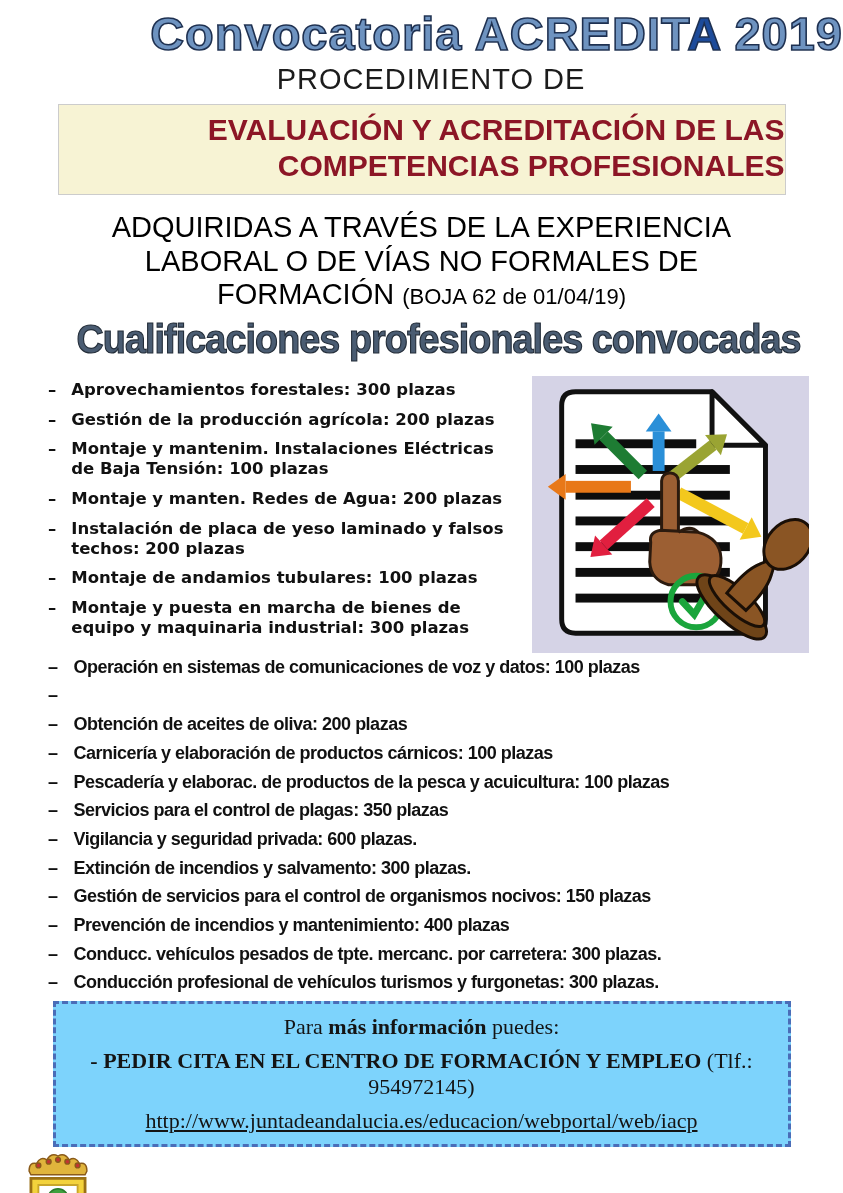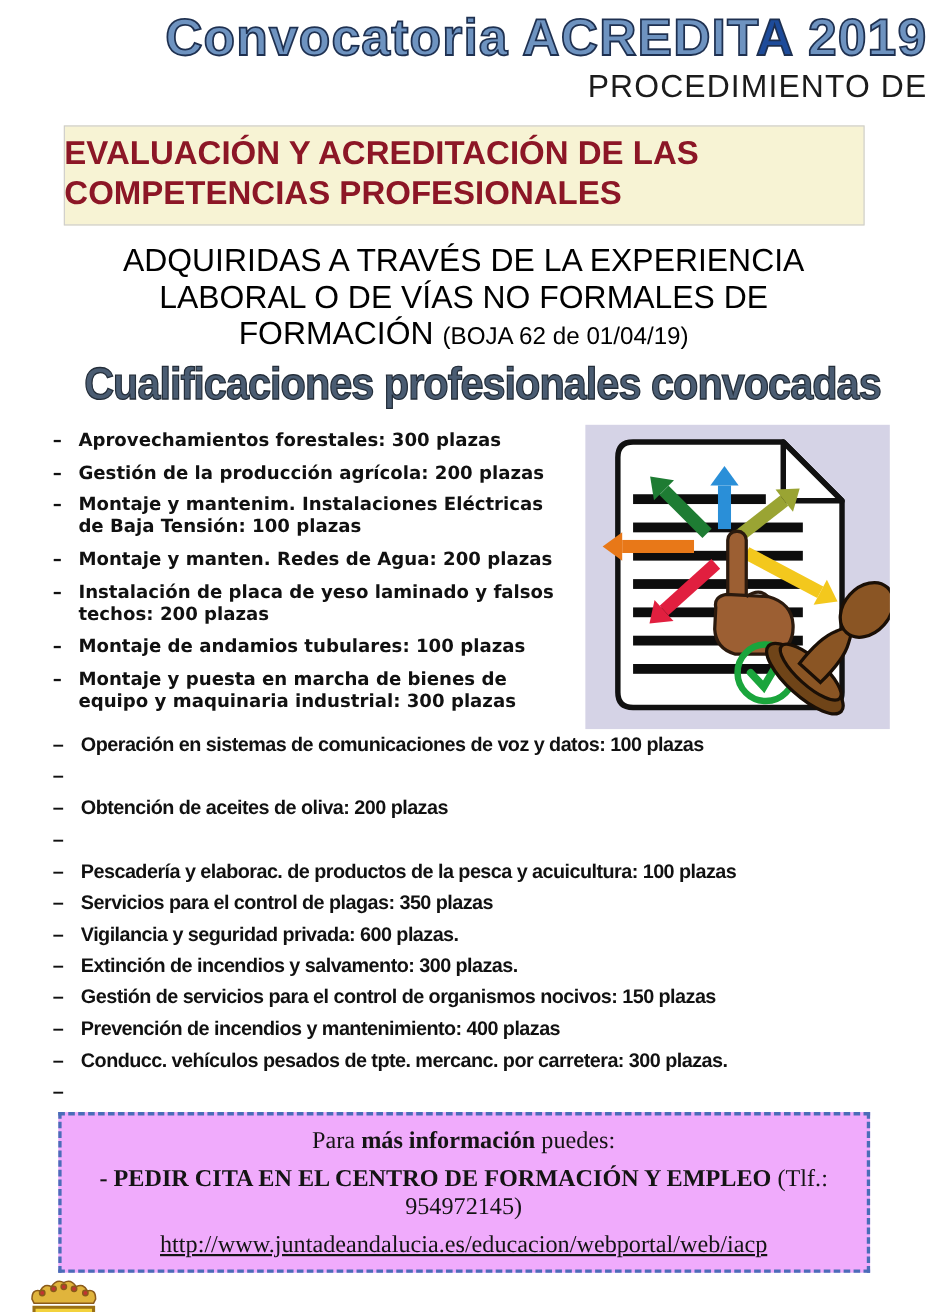--- a/index.html
+++ b/index.html
@@ -5,24 +5,24 @@
   html,body{margin:0;padding:0;}
   body{
     width:843px;height:1193px;background:#ffffff;overflow:hidden;
     font-family:"Liberation Sans",sans-serif;color:#1a1a1a;position:relative;
   }
   .title{
     text-align:right;margin-top:8px;font-size:47px;font-weight:bold;letter-spacing:1px;
     color:#6e93c0;-webkit-text-stroke:1.6px #1e3050;line-height:1.1;
   }
   .title .dark{color:#1d4b9a;}
-  .subtitle{text-align:right;font-size:29px;letter-spacing:1px;margin-top:3px;color:#1c1c1c;padding-left:19px;}
+  .subtitle{text-align:center;font-size:29px;letter-spacing:1px;margin-top:3px;color:#1c1c1c;padding-left:19px;}
   .highlight-box{
-    width:726px;margin:18px auto 3px;background:#f7f3d4;border:1px solid #cccccc;
-    text-align:left;padding:7px 0 9px;
+    width:726px;margin:8px auto 3px;background:#f7f3d4;border:1px solid #cccccc;
+    text-align:right;padding:7px 0 9px;
   }
   .highlight-box .hl-line{font-size:30px;font-weight:bold;color:#8c1626;line-height:1.22;}
   .acquired{width:672px;margin:16px auto 0;text-align:center;font-size:29px;line-height:1.16;color:#000000;}
   .acquired .boja{font-size:22px;white-space:nowrap;}
   .section-heading{text-align:right;margin:4px 11px 2px;height:50px;}
   .section-heading span{
     display:inline-block;font-size:41px;font-weight:bold;color:#4a5c72;
     -webkit-text-stroke:1.2px #242e3a;transform:scaleX(0.92);transform-origin:center;
     letter-spacing:-1px;white-space:nowrap;
   }
@@ -33,21 +33,21 @@
     font-size:16.5px;line-height:1.2;margin-bottom:10px;color:#111;
   }
   .item .dash,.fitem .dash{flex:0 0 auto;}
   .illustration{flex:0 0 277px;height:277px;}
   .list-full{padding:4px 34px 0 48px;}
   .fitem{
     display:flex;gap:16px;font-weight:bold;font-size:18px;letter-spacing:-0.5px;
     line-height:1.15;margin-bottom:8px;color:#111;
   }
   .info-box{
-    width:700px;margin:5px auto 0;border:3px dashed #4a6db8;background:#f0abfc;
+    width:700px;margin:5px auto 0;border:3px dashed #4a6db8;background:#7dd3fc;
     text-align:center;padding:6px 16px 8px;font-family:"Liberation Serif",serif;color:#141414;
   }
   .info-box .l1{font-size:22px;margin:4px 0 8px;}
   .info-box .l2{font-size:22px;margin:8px 0;}
   .info-box .l3{font-size:21px;margin:10px 0 2px;}
   .info-box .url{font-size:22px;font-weight:normal;text-decoration:underline;margin:1px 0 2px;}
   .footer{display:flex;align-items:center;justify-content:space-between;padding:4px 8px 0 16px;}
   .crest{width:84px;height:96px;}
 </style>
 </head>
@@ -175,20 +175,21 @@
       <span class="dash">–</span>
     </div>
 
     <div class="fitem">
       <span class="dash">–</span>
       <span>Obtención de aceites de oliva: 200 plazas</span>
     </div>
 
     <div class="fitem">
       <span class="dash">–</span>
+      <span>Carnicería y elaboración de productos cárnicos: 100 plazas</span>
     </div>
 
     <div class="fitem">
       <span class="dash">–</span>
       <span>Pescadería y elaborac. de productos de la pesca y acuicultura: 100 plazas</span>
     </div>
 
     <div class="fitem">
       <span class="dash">–</span>
       <span>Servicios para el control de plagas: 350 plazas</span>
@@ -214,20 +215,21 @@
       <span>Prevención de incendios y mantenimiento: 400 plazas</span>
     </div>
 
     <div class="fitem">
       <span class="dash">–</span>
       <span>Conducc. vehículos pesados de tpte. mercanc. por carretera: 300 plazas.</span>
     </div>
 
     <div class="fitem">
       <span class="dash">–</span>
+      <span>Conducción profesional de vehículos turismos y furgonetas: 300 plazas.</span>
     </div>
   </div>
 
 <div class="info-box">
   <div class="l1"><span>Para </span><b>más información</b><span> puedes:</span></div>
   <div class="l2"><b>- PEDIR CITA EN EL CENTRO DE FORMACIÓN Y EMPLEO</b><span> (Tlf.: 954972145)</span></div>
   <div class="url">http://www.juntadeandalucia.es/educacion/webportal/web/iacp</div>
 </div>
 
 <div class="footer">

